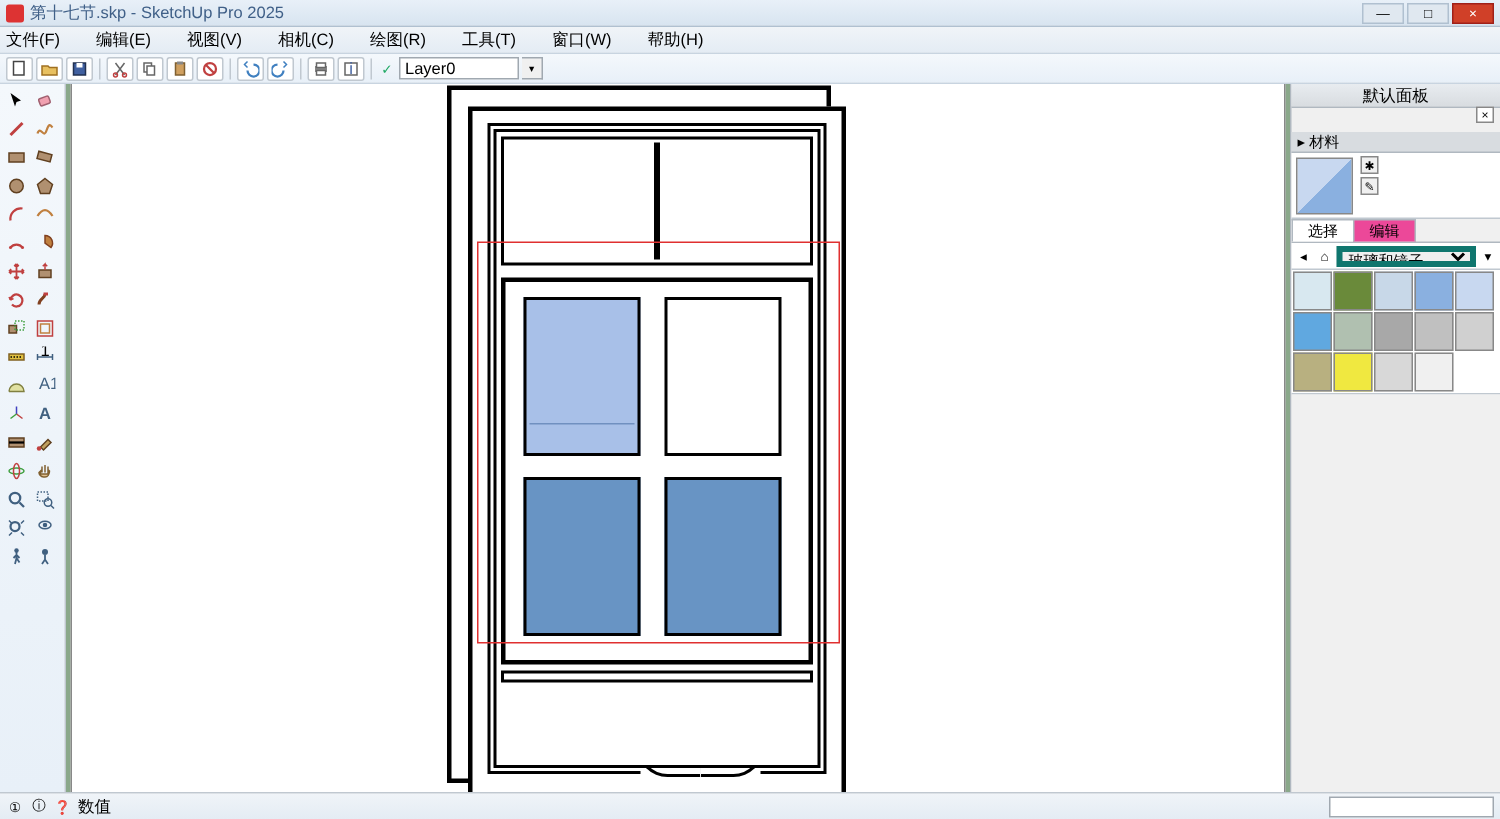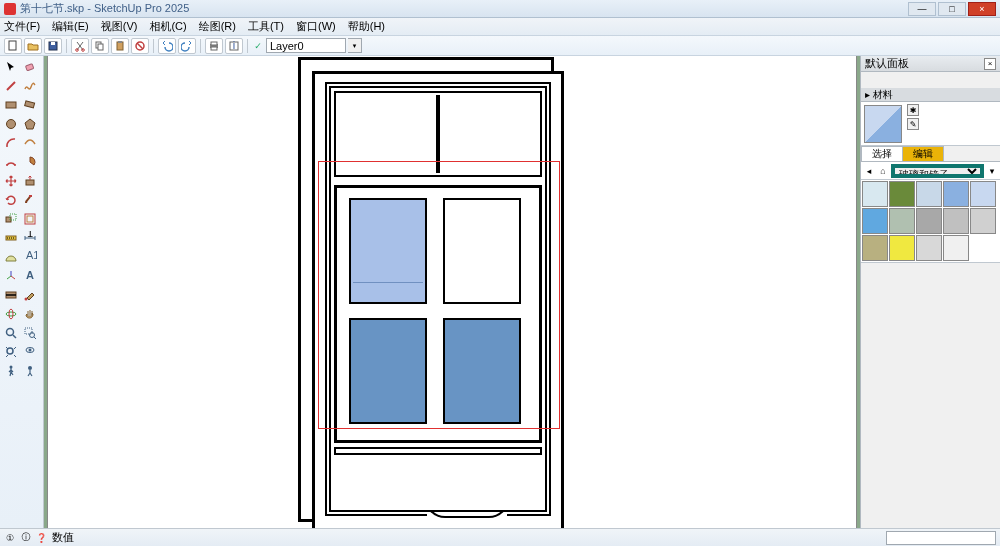--- a/index.html
+++ b/index.html
@@ -3,21 +3,21 @@
 <meta charset="utf-8">
 <style>
 * { box-sizing: border-box; margin: 0; padding: 0; font-family: "Microsoft YaHei", sans-serif; font-size: 11px; }
 body { width: 1000px; height: 546px; background: #fff; overflow: hidden; position: relative; }
 .titlebar { height: 18px; background: linear-gradient(#e8f0f8,#d8e4f0); display: flex; align-items: center; padding: 0 4px; border-bottom: 1px solid #b0c0d0; }
 .titlebar .appicon { width: 12px; height: 12px; background: #d33; border-radius: 2px; margin-right: 4px; }
 .titlebar .title { color: #406088; flex: 1; }
 .titlebar .winbtns { display: flex; gap: 2px; }
 .titlebar .winbtn { width: 28px; height: 14px; background: #e0e8f0; border: 1px solid #b0c0d0; display: flex; align-items: center; justify-content: center; font-size: 9px; }
 .titlebar .winbtn.close { background: #d04028; color: #fff; border-color: #a02018; }
-.menubar { height: 18px; background: linear-gradient(#f0f4f8,#e4ecf4); display: flex; align-items: center; padding: 0 4px; gap: 12px; border-bottom: 1px solid #c8d4e0; }
+.menubar { height: 18px; background: linear-gradient(#f0f4f8,#e4ecf4); display: flex; align-items: center; padding: 0 4px; gap: 24px; border-bottom: 1px solid #c8d4e0; }
 .menubar span { cursor: default; }
 .toolbar { height: 20px; background: linear-gradient(#f4f8fc,#e8f0f8); display: flex; align-items: center; padding: 0 4px; gap: 2px; border-bottom: 1px solid #c8d4e0; }
 .tbtn { width: 18px; height: 16px; background: #fff; border: 1px solid #c0c8d0; border-radius: 2px; display: flex; align-items: center; justify-content: center; font-size: 9px; }
 .tbtn svg { width: 12px; height: 12px; }
 .sep { width: 1px; height: 14px; background: #c0c8d0; margin: 0 2px; }
 .layercheck { width: 12px; height: 12px; display: flex; align-items: center; justify-content: center; font-size: 9px; color: #2a6; }
 .layerbox { width: 80px; height: 15px; border: 1px solid #a0a8b0; background: #fff; padding: 0 3px; display: flex; align-items: center; }
 .layerdrop { width: 14px; height: 15px; border: 1px solid #a0a8b0; border-left: none; background: #f0f0f0; display: flex; align-items: center; justify-content: center; font-size: 7px; }
 .workarea { position: absolute; top: 56px; bottom: 18px; left: 0; right: 0; display: flex; }
 .toolbox { width: 44px; background: linear-gradient(#f4f8fc,#e8f0f8); border-right: 1px solid #c0c8d0; padding: 2px; display: flex; flex-wrap: wrap; gap: 1px; align-content: flex-start; }
@@ -39,32 +39,32 @@
 .lowersash { position: absolute; left: 36px; top: 128px; width: 208px; height: 258px; border: 3px solid #000; background: #fff; }
 .pane { position: absolute; border: 2px solid #000; }
 .p1 { left: 12px; top: 10px; width: 78px; height: 106px; background: #a8c0e8; }
 .p1::after{content:"";position:absolute;left:2px;right:2px;top:82px;height:1px;background:#7090c0;}
 .p2 { left: 106px; top: 10px; width: 78px; height: 106px; background: #fff; }
 .p3 { left: 12px; top: 130px; width: 78px; height: 106px; background: #6894c4; }
 .p4 { left: 106px; top: 130px; width: 78px; height: 106px; background: #6894c4; }
 .bottrim { position: absolute; left: 36px; top: 390px; width: 208px; height: 8px; border: 2px solid #000; background: #fff; }
 .redsel { position: absolute; left: 20px; top: 104px; width: 242px; height: 268px; border: 1px solid #e03030; }
 .sidepanel { width: 140px; background: #f0f0f0; border-left: 1px solid #b0b8c0; display: flex; flex-direction: column; }
-.panelhdr { height: 16px; background: linear-gradient(#e8ecf0,#d8dce0); border-bottom: 1px solid #b0b8c0; display: flex; align-items: center; padding: 0 4px; font-size: 10px; }
+.panelhdr { height: 16px; background: linear-gradient(#e8ecf0,#d8dce0); border-bottom: 1px solid #b0b8c0; display: flex; align-items: center; padding: 0 4px; font-size: 10px; flex-direction: column; }
 .panelhdr .x { margin-left: auto; width: 12px; height: 12px; background: #fff; border: 1px solid #888; display: flex; align-items: center; justify-content: center; font-size: 8px; }
 .mathdr { height: 14px; background: #d8dce0; border-bottom: 1px solid #b0b8c0; padding: 0 4px; display: flex; align-items: center; font-size: 10px; margin-top: 16px; }
 .matpreview { height: 44px; display: flex; border-bottom: 1px solid #c0c8d0; background: #fff; }
 .matpreview .sw { width: 38px; height: 38px; margin: 3px; border: 1px solid #888; background: linear-gradient(135deg,#c8d8f0 50%,#8ab0e0 50%); }
 .matpreview .nm { flex: 1; padding: 3px; }
 .matpreview .nm input { width: 100%; height: 14px; border: 1px solid #888; font-size: 10px; padding: 0 2px; }
 .matpreview .sidebtns { width: 16px; display: flex; flex-direction: column; gap: 2px; padding: 2px; }
 .matpreview .sidebtns div { width: 12px; height: 12px; border: 1px solid #888; background: #f0f0f0; font-size: 8px; display: flex; align-items: center; justify-content: center; }
 .mattabs { height: 16px; display: flex; border-bottom: 1px solid #b0b8c0; background: #f0f0f0; }
 .mattabs .tab { padding: 0 10px; height: 15px; border: 1px solid #b0b8c0; border-bottom: none; background: #fff; margin-right: -1px; font-size: 10px; display: flex; align-items: center; }
-.mattabs .tab.inactive { background: #eab308; }
+.mattabs .tab.inactive { background: #ec4899; }
 .matctrl { height: 18px; display: flex; align-items: center; gap: 2px; padding: 2px; border-bottom: 1px solid #c0c8d0; background: #fff; }
 .matctrl .ic { width: 12px; height: 12px; font-size: 9px; display: flex; align-items: center; justify-content: center; }
 .matctrl select { flex: 1; height: 14px; font-size: 10px; border: 4px solid #0f766e; }
 .swatches { display: flex; flex-wrap: wrap; gap: 1px; padding: 1px; background: #fff; border-bottom: 1px solid #c0c8d0; }
 .swatch { width: 26px; height: 26px; border: 1px solid #888; }
 .panelblank { flex: 1; background: #f0f0f0; }
 .statusbar { position: absolute; left: 0; right: 0; bottom: 0; height: 18px; background: linear-gradient(#f0f4f8,#e4ecf4); border-top: 1px solid #c0c8d0; display: flex; align-items: center; padding: 0 4px; gap: 4px; }
 .statusbar .sic { width: 12px; height: 12px; font-size: 9px; display: flex; align-items: center; justify-content: center; }
 .statusbar .msg { flex: 1; }
 .statusbar .vbox { width: 110px; height: 14px; border: 1px solid #a0a8b0; background: #fff; margin-left: auto; padding: 0 3px; display: flex; align-items: center; }

